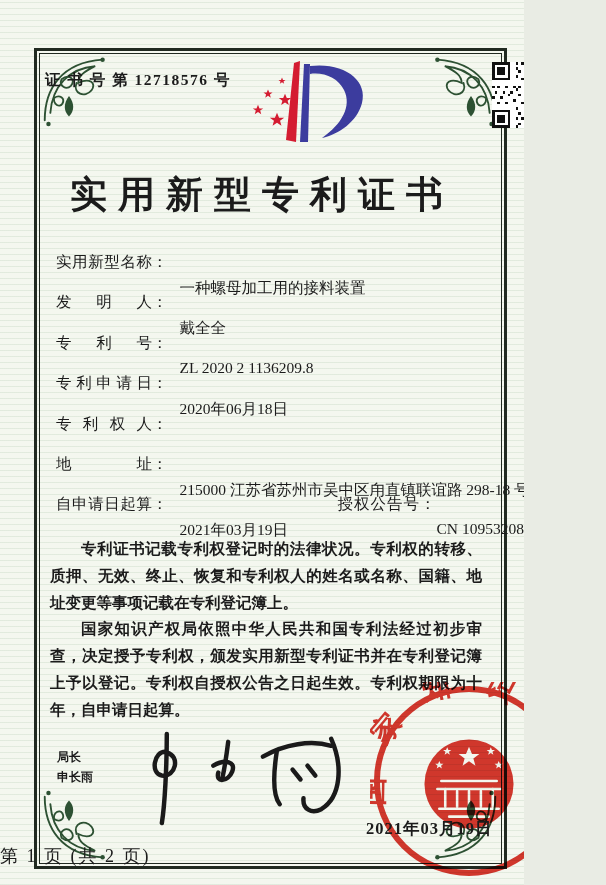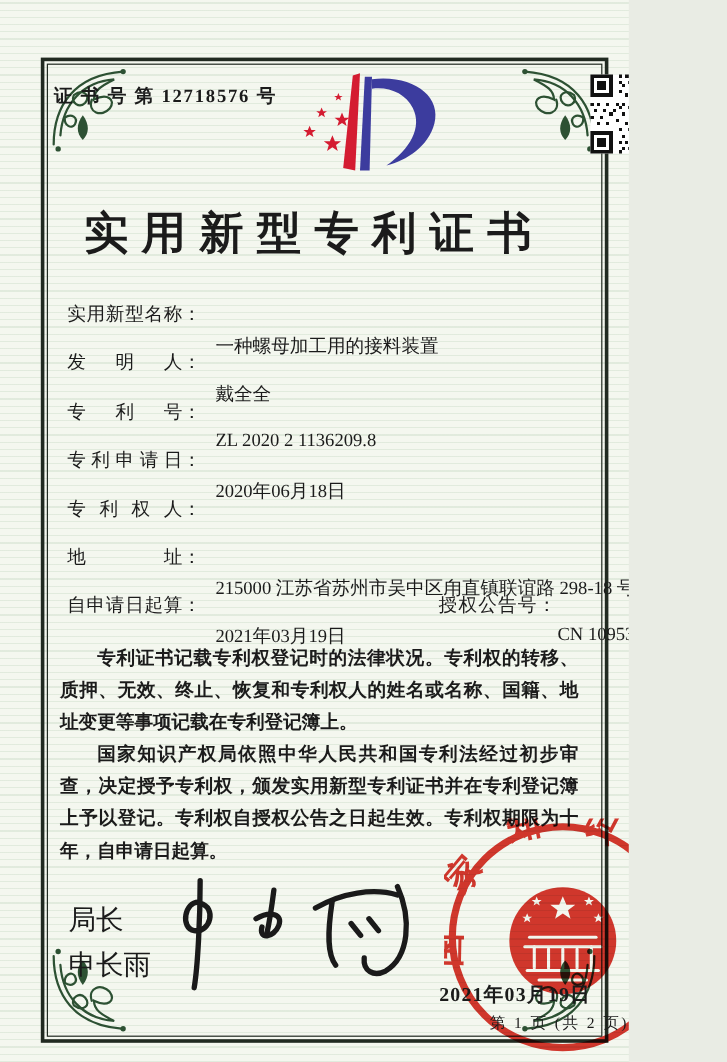--- a/index.html
+++ b/index.html
@@ -34,37 +34,37 @@
 
   .title{position:absolute;left:0;right:0;top:170px;text-align:center;
     font-size:37px;font-weight:bold;letter-spacing:11px;}
 
   .fields{position:absolute;left:56px;top:252px;right:36px;font-size:15.5px;}
   .frow{display:flex;align-items:flex-start;height:40.4px;}
   .fl{width:96px;flex:none;text-align-last:justify;text-align:justify;}
   .colon{flex:none;margin-right:12px;}
   .fv{white-space:nowrap;margin-top:26px;}
   .fv.w1{width:158px;flex:none;}
-  .fl2{flex:none;margin-left:28px;letter-spacing:1px;}
+  .fl2{flex:none;letter-spacing:1px;}
 
   .paras{position:absolute;left:50px;right:42px;top:536px;
     font-size:15.5px;line-height:1.73;font-weight:600;text-align:justify;}
   .paras p{margin:0;text-indent:2em;}
 
-  .sig-block{position:absolute;left:57px;top:748px;font-size:23px;
-    font-weight:400;line-height:1.65;}
+  .sig-block{position:absolute;left:57px;top:748px;font-size:12px;
+    font-weight:700;line-height:1.65;}
   .sig-svg{position:absolute;left:136px;top:726px;width:228px;height:104px;}
 
   .seal{position:absolute;left:370px;top:682px;width:198px;height:198px;
     opacity:.93;mix-blend-mode:multiply;}
   .seal-date{position:absolute;left:366px;top:818px;font-size:16.5px;
     font-weight:700;letter-spacing:1px;}
 
-  .footer{position:absolute;left:0;right:0;top:844px;text-align:right;
-    font-size:13px;letter-spacing:2px;}
+  .footer{position:absolute;left:0;right:0;top:844px;text-align:left;
+    font-size:18px;letter-spacing:2px;}
   svg{display:block;}
 </style>
 </head>
 <body>
 
 <div class="page">
 
   <div class="frame"></div>
 
   <svg class="orn tl" viewBox="0 0 90 90">

